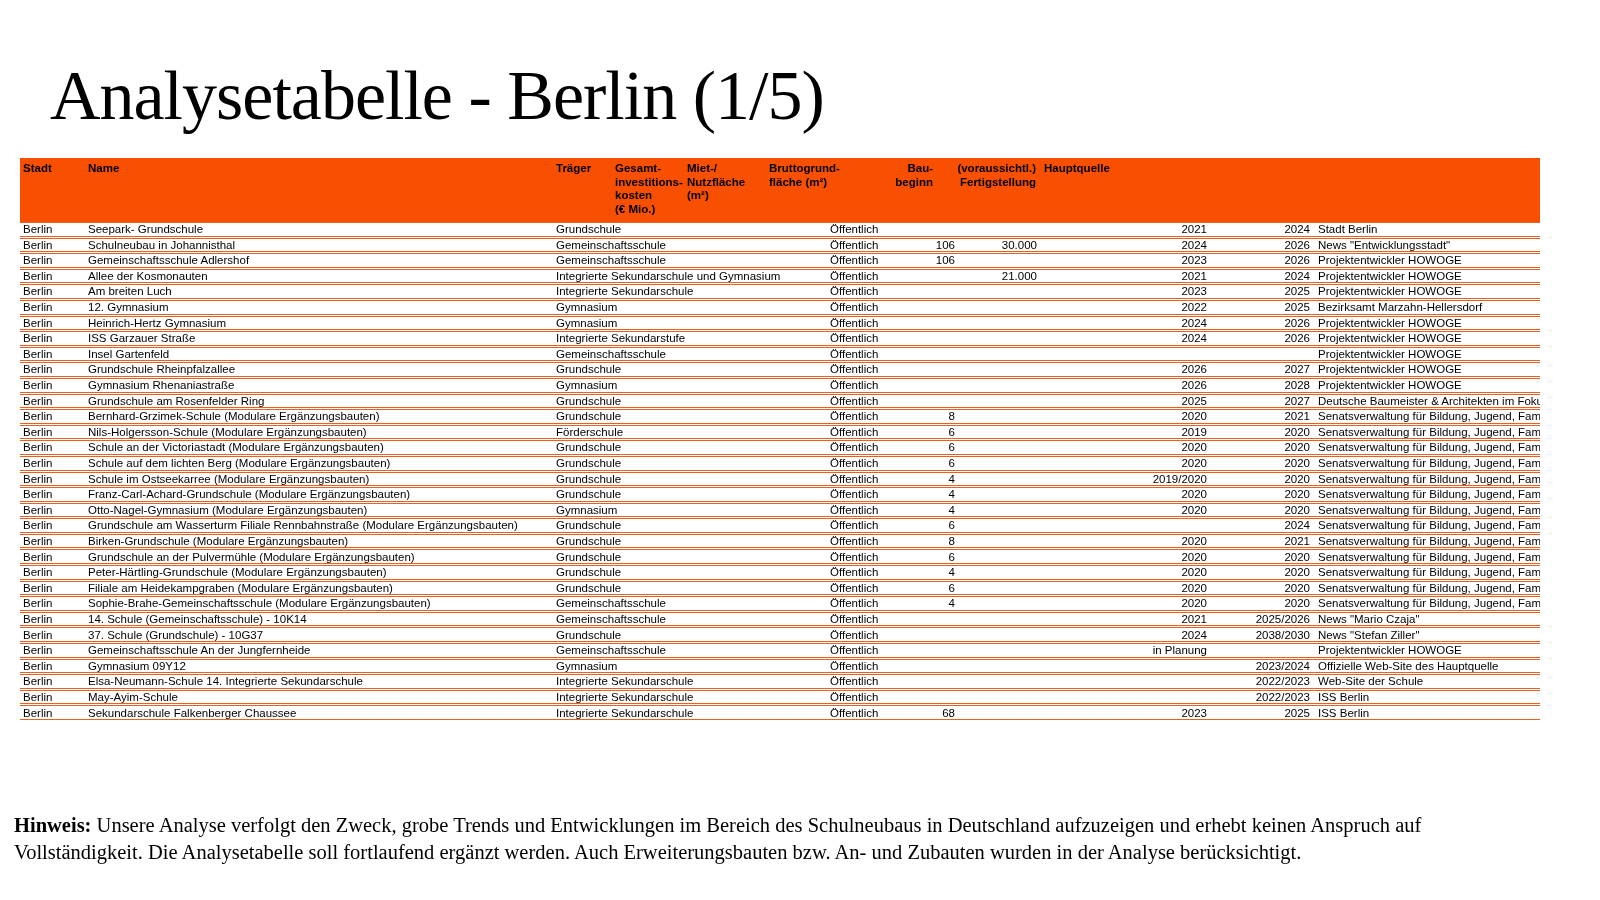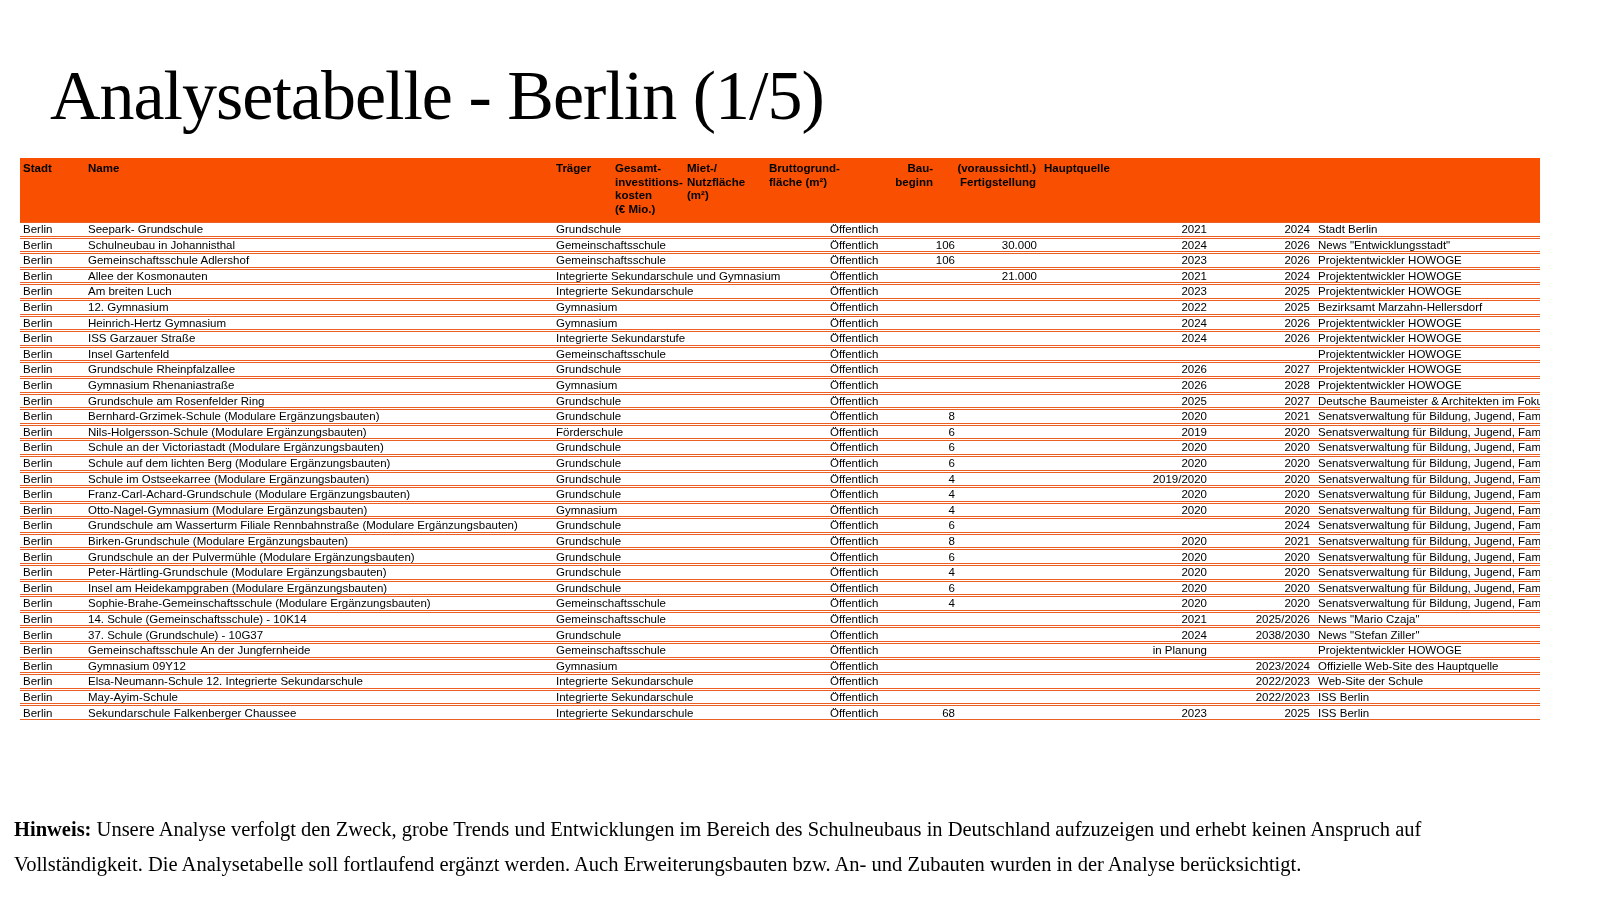--- a/index.html
+++ b/index.html
@@ -33,21 +33,21 @@
   .cell{
     box-sizing:border-box;padding:0 3px;flex:none;font-size:11.5px;line-height:11.5px;
     white-space:nowrap;overflow:hidden;
   }
   .ar{text-align:right;}
   .c9.cell, .c9.hcell{padding-left:5px;}
   .c0{width:65px}.c1{width:468px}.c2{width:274px}.c3{width:59px}.c4{width:72px}
   .c5{width:82px}.c6{width:82px}.c7{width:88px}.c8{width:103px}.c9{width:227px}
   .footnote{
     position:absolute;left:14px;top:812px;width:1500px;margin:0;
-    font-family:"Liberation Serif",serif;font-size:20.5px;line-height:35px;color:#000;
+    font-family:"Liberation Serif",serif;font-size:20.5px;line-height:27px;color:#000;
   }
   .footnote b{font-weight:700;}
 </style>
 </head>
 <body>
 
 <h1 class="title">Analysetabelle - Berlin (1/5)</h1>
 
 <div class="table">
   <div class="thead" id="thead">
@@ -333,21 +333,21 @@
         <div class="cell c3">Öffentlich</div>
         <div class="cell c4 ar">4</div>
         <div class="cell c5 ar"></div>
         <div class="cell c6 ar"></div>
         <div class="cell c7 ar">2020</div>
         <div class="cell c8 ar">2020</div>
         <div class="cell c9">Senatsverwaltung für Bildung, Jugend, Familie</div>
       </div>
       <div class="trow">
         <div class="cell c0">Berlin</div>
-        <div class="cell c1">Insel am Heidekampgraben (Modulare Ergänzungsbauten)</div>
+        <div class="cell c1">Filiale am Heidekampgraben (Modulare Ergänzungsbauten)</div>
         <div class="cell c2">Grundschule</div>
         <div class="cell c3">Öffentlich</div>
         <div class="cell c4 ar">6</div>
         <div class="cell c5 ar"></div>
         <div class="cell c6 ar"></div>
         <div class="cell c7 ar">2020</div>
         <div class="cell c8 ar">2020</div>
         <div class="cell c9">Senatsverwaltung für Bildung, Jugend, Familie</div>
       </div>
       <div class="trow">
@@ -405,21 +405,21 @@
         <div class="cell c3">Öffentlich</div>
         <div class="cell c4 ar"></div>
         <div class="cell c5 ar"></div>
         <div class="cell c6 ar"></div>
         <div class="cell c7 ar"></div>
         <div class="cell c8 ar">2023/2024</div>
         <div class="cell c9">Offizielle Web-Site des Hauptquelle</div>
       </div>
       <div class="trow">
         <div class="cell c0">Berlin</div>
-        <div class="cell c1">Elsa-Neumann-Schule 12. Integrierte Sekundarschule</div>
+        <div class="cell c1">Elsa-Neumann-Schule 14. Integrierte Sekundarschule</div>
         <div class="cell c2">Integrierte Sekundarschule</div>
         <div class="cell c3">Öffentlich</div>
         <div class="cell c4 ar"></div>
         <div class="cell c5 ar"></div>
         <div class="cell c6 ar"></div>
         <div class="cell c7 ar"></div>
         <div class="cell c8 ar">2022/2023</div>
         <div class="cell c9">Web-Site der Schule</div>
       </div>
       <div class="trow">

